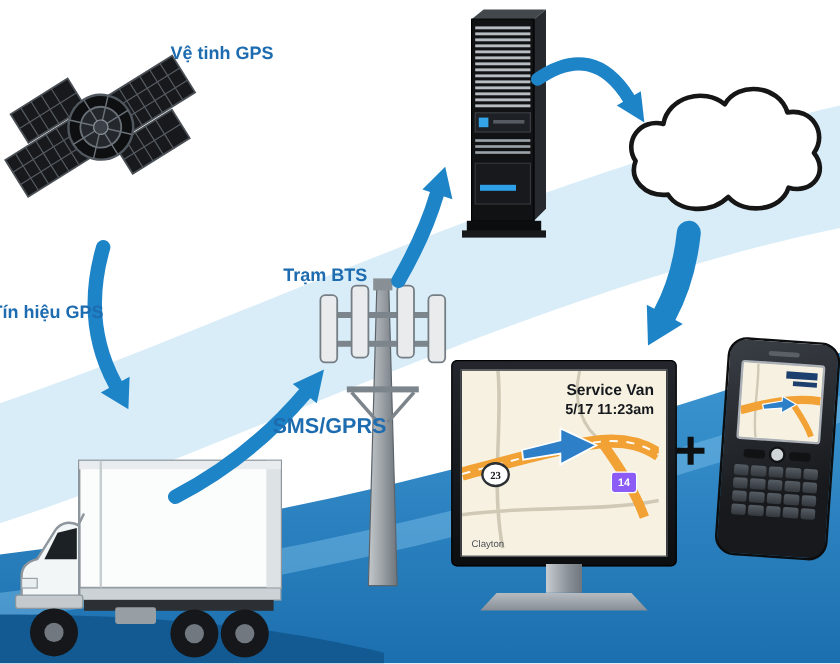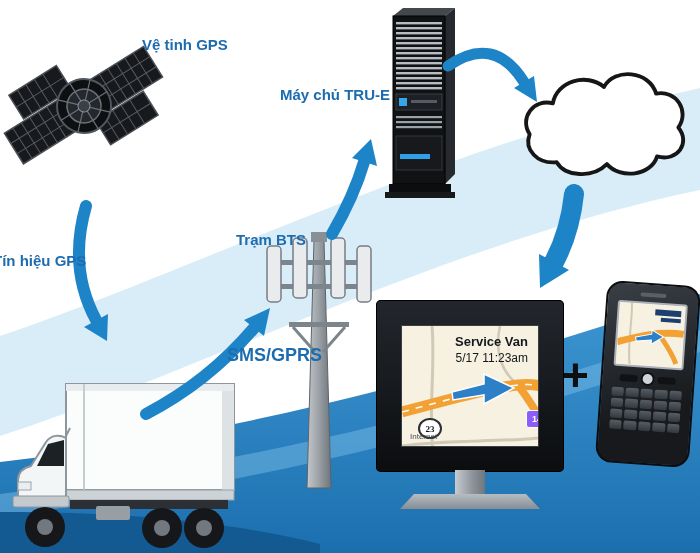--- a/index.html
+++ b/index.html
@@ -9,29 +9,29 @@
   .arrows{z-index:5;pointer-events:none;}
   .obj{position:absolute;z-index:4;}
   .lbl{position:absolute;z-index:6;color:#1d6cb0;font-weight:bold;font-size:15px;white-space:nowrap;}
   .lbl-sms{font-size:18px;}
   .lbl-internet{color:#0d0d0d;font-size:20px;width:110px;text-align:center;}
   .plus{position:absolute;z-index:6;font-size:46px;font-weight:bold;color:#0d0f11;line-height:1;}
 
   
   .monitor{left:376px;top:300px;width:188px;height:218px;}
   .mon-bezel{width:188px;height:172px;background:linear-gradient(#23272d,#0b0d0f);border-radius:5px;
-             padding:25px;box-sizing:border-box;box-shadow:inset 0 0 0 1px #000;}
+             padding:8px;box-sizing:border-box;box-shadow:inset 0 0 0 1px #000;}
   .mon-screen{position:relative;width:100%;height:100%;background:#f7f1e2;border:1px solid #3a3f44;
               overflow:hidden;box-sizing:border-box;}
   .map-title{position:absolute;top:8px;right:10px;font-size:13px;font-weight:bold;color:#15181c;}
-  .map-time{position:absolute;top:25px;right:10px;font-size:12px;font-weight:normal;color:#15181c;}
+  .map-time{position:absolute;top:25px;right:10px;font-size:12px;font-weight:bold;color:#15181c;}
   .map-shield{position:absolute;left:124px;top:84px;width:20px;height:16px;background:#8b5cf6;
               border:1px solid #fff;border-radius:3px;color:#fff;font-size:9px;font-weight:bold;
               display:flex;align-items:center;justify-content:center;}
-  .map-oval{position:absolute;left:16px;top:92px;width:24px;height:21px;background:#fff;
+  .map-oval{position:absolute;left:16px;top:76px;width:24px;height:21px;background:#fff;
             border:2px solid #2b2f33;border-radius:50%;color:#15181c;font-size:9px;font-weight:bold;
             display:flex;align-items:center;justify-content:center;box-sizing:border-box;font-family:Liberation Serif, serif;}
   .map-place{position:absolute;left:8px;bottom:5px;font-size:8px;color:#4a4f54;}
   .mon-neck{width:30px;height:24px;margin:-2px auto 0;background:linear-gradient(90deg,#c7ccd1,#8b9299 60%,#6f767d);}
   .mon-base{width:140px;height:15px;margin:0 auto;background:linear-gradient(#b6bcc2,#868d94);
             clip-path:polygon(10% 0,90% 0,100% 100%,0 100%);}
 
   
   .phone{left:601px;top:283px;width:94px;height:182px;transform:rotate(4deg);}
   .ph-body{width:100%;height:100%;background:linear-gradient(160deg,#3a3f46,#17191c 70%);
@@ -182,21 +182,21 @@
           <path d="M98,0 C92,26 100,48 118,60" stroke="#cfc9b6" stroke-width="2.5" fill="none"></path>
           <path d="M0,86 C45,74 88,62 116,59 C138,57 152,62 164,70" stroke="#f2a234" stroke-width="11" fill="none"></path>
           <path d="M116,59 C130,78 144,100 152,122" stroke="#f2a234" stroke-width="8" fill="none"></path>
           <path d="M0,86 C45,74 88,62 116,59 C138,57 152,62 164,70" stroke="#ffffff" stroke-width="1.6" stroke-dasharray="7 7" fill="none" opacity="0.95"></path>
           <polygon points="50,66 82,58 82,48 112,62 82,78 82,69 51,74" fill="#2d7fc8" stroke="#ffffff" stroke-width="1.5"></polygon>
         </svg>
         <div class="map-title">Service Van</div>
         <div class="map-time">5/17 11:23am</div>
         <div class="map-shield">14</div>
         <div class="map-oval">23</div>
-        <div class="map-place">Internet</div>
+        <div class="map-place">Clayton</div>
       </div>
     </div>
     <div class="mon-neck"></div>
     <div class="mon-base"></div>
   </div>
 
   <div class="obj phone">
     <div class="ph-body">
       <div class="ph-speaker"></div>
       <div class="ph-screen">
@@ -257,19 +257,18 @@
       <path d="M448,66 Q494,34 524,82" stroke="#1e84c8" stroke-width="11" fill="none" stroke-linecap="round"></path>
       <polygon points="537,102 534,76 514,88"></polygon>
     </g>
     <g fill="#1e84c8">
       <path d="M574,194 Q570,232 554,262" stroke="#1e84c8" stroke-width="20" fill="none" stroke-linecap="round"></path>
       <polygon points="540,288 569,270 539,254"></polygon>
     </g>
   </svg>
 
   <div class="lbl" style="left:142px;top:36px">Vệ tinh GPS</div>
-  <div class="lbl" style="left:280px;top:86px">Máy chủ TRU-E</div>
   <div class="lbl" style="left:-7px;top:252px">Tín hiệu GPS</div>
-  <div class="lbl" style="left:236px;top:231px">Trạm BTS</div>
+  <div class="lbl" style="left:236px;top:221px">Trạm BTS</div>
   <div class="lbl lbl-sms" style="left:227px;top:345px">SMS/GPRS</div>
   <div class="plus" style="left:562px;top:352px">+</div>
 
 </div>
 
 </body></html>

